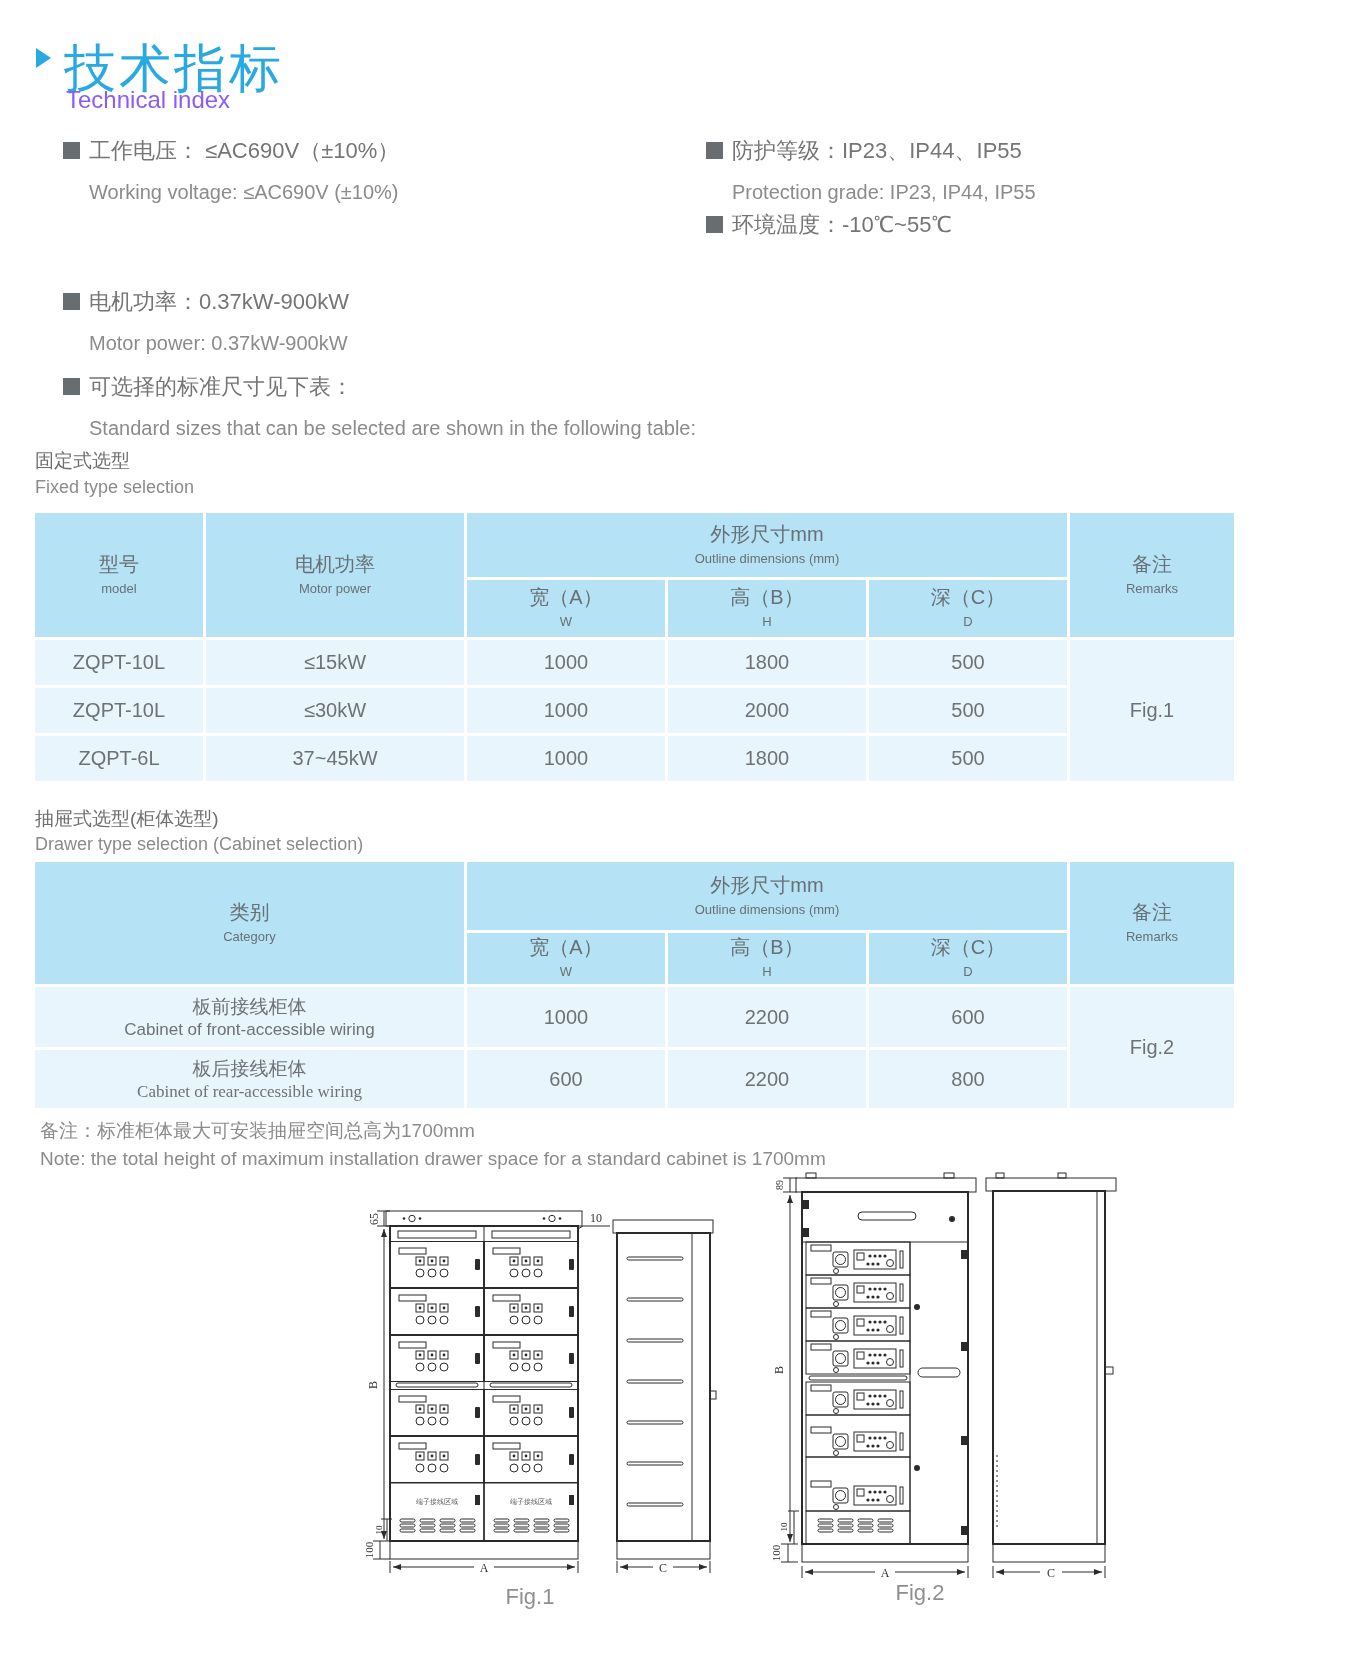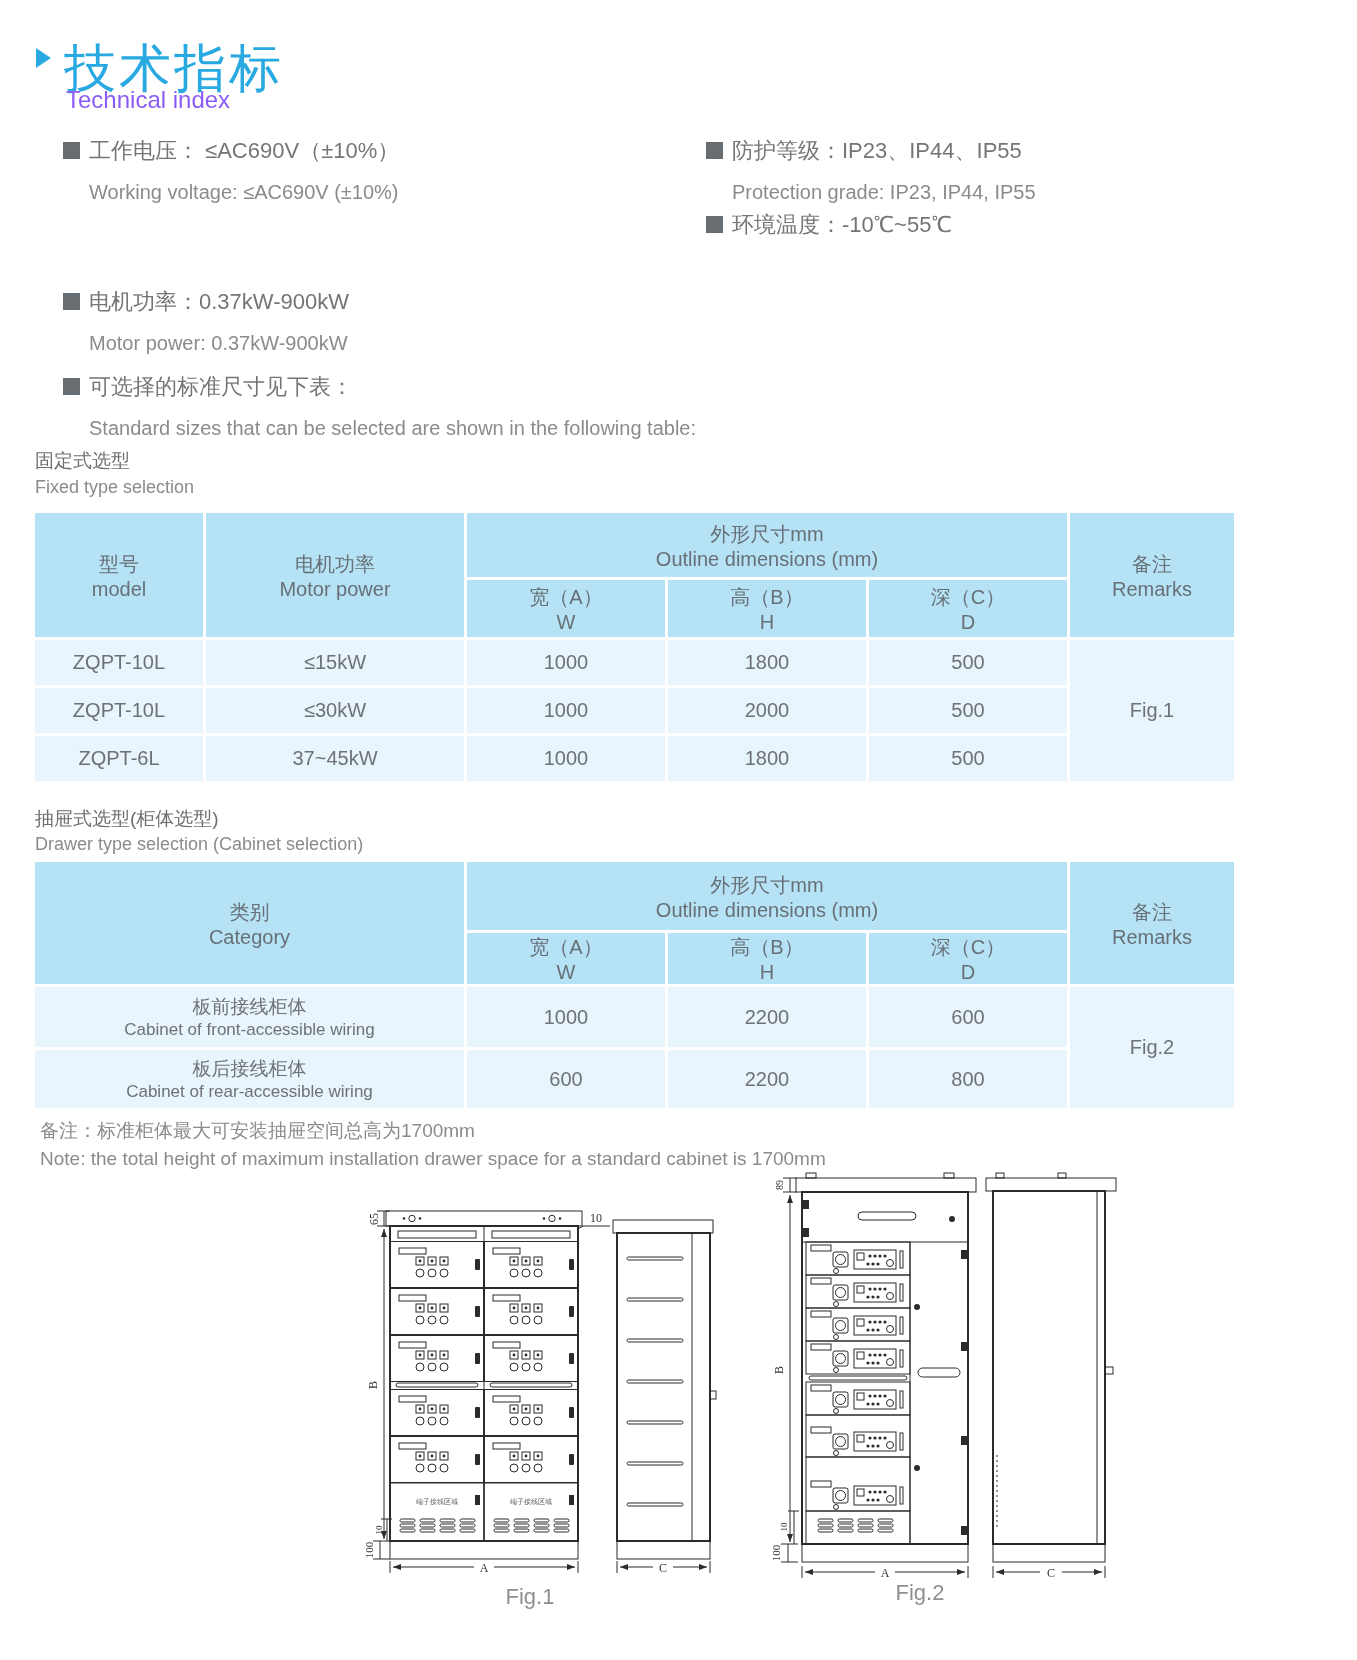--- a/index.html
+++ b/index.html
@@ -17,21 +17,21 @@
   .spec .en{font-size:20px;color:#8b8b8b;margin-left:26px;margin-top:15px;}
   
   .sec-zh{font-size:19px;color:#6e6e6e;}
   .sec-en{font-size:18px;color:#8b8b8b;}
   
   .tbl{position:absolute;display:grid;gap:3px;background:#fff;}
   .c{display:flex;flex-direction:column;justify-content:center;align-items:center;text-align:center;}
   .th{background:#b5e2f5;color:#677077;}
   .td{background:#e8f5fc;color:#6e7276;font-size:20px;}
   .th .zh{font-size:20px;line-height:27px;}
-  .th .en{font-size:20px;line-height:22px;}
+  .th .en{font-size:13px;line-height:22px;}
   .td .zh{font-size:19px;line-height:25px;}
   .td .en{font-size:17px;line-height:22px;}
   
   .note{font-size:19px;color:#8b8b8b;white-space:nowrap;}
   
   .fig-caption{font-size:22px;color:#8f8f8f;text-align:center;width:120px;}
   svg text{font-family:"Liberation Serif",serif;fill:#333;}
   svg .tn{font-family:"Liberation Sans",sans-serif;font-size:7px;fill:#555;}
   svg .d12{font-size:12px;} svg .d11{font-size:11px;} svg .d10{font-size:10px;} svg .d9{font-size:9px;}
 </style>
@@ -149,21 +149,21 @@
 
     <div class="c td" style="grid-area:3/1/4/2;">
       <div class="zh">板前接线柜体</div>
         <div class="en">Cabinet of front-accessible wiring</div>
     </div>
     <div class="c td" style="grid-area:3/2/4/3;">1000</div>
     <div class="c td" style="grid-area:3/3/4/4;">2200</div>
     <div class="c td" style="grid-area:3/4/4/5;">600</div>
     <div class="c td" style="grid-area:3/5/5/6;">Fig.2</div>
 
-    <div class="c td" style="grid-area:4/1/5/2;">
+    <div class="c td" style="grid-area:4/1/5/2;font-family:Liberation Serif, serif;">
       <div class="zh">板后接线柜体</div>
         <div class="en">Cabinet of rear-accessible wiring</div>
     </div>
     <div class="c td" style="grid-area:4/2/5/3;">600</div>
     <div class="c td" style="grid-area:4/3/5/4;">2200</div>
     <div class="c td" style="grid-area:4/4/5/5;">800</div>
   </div>
 
   <div class="abs note" style="left:40px;top:1118px;">备注：标准柜体最大可安装抽屉空间总高为1700mm</div>
   <div class="abs note" style="left:40px;top:1148px;">Note: the total height of maximum installation drawer space for a standard cabinet is 1700mm</div>

